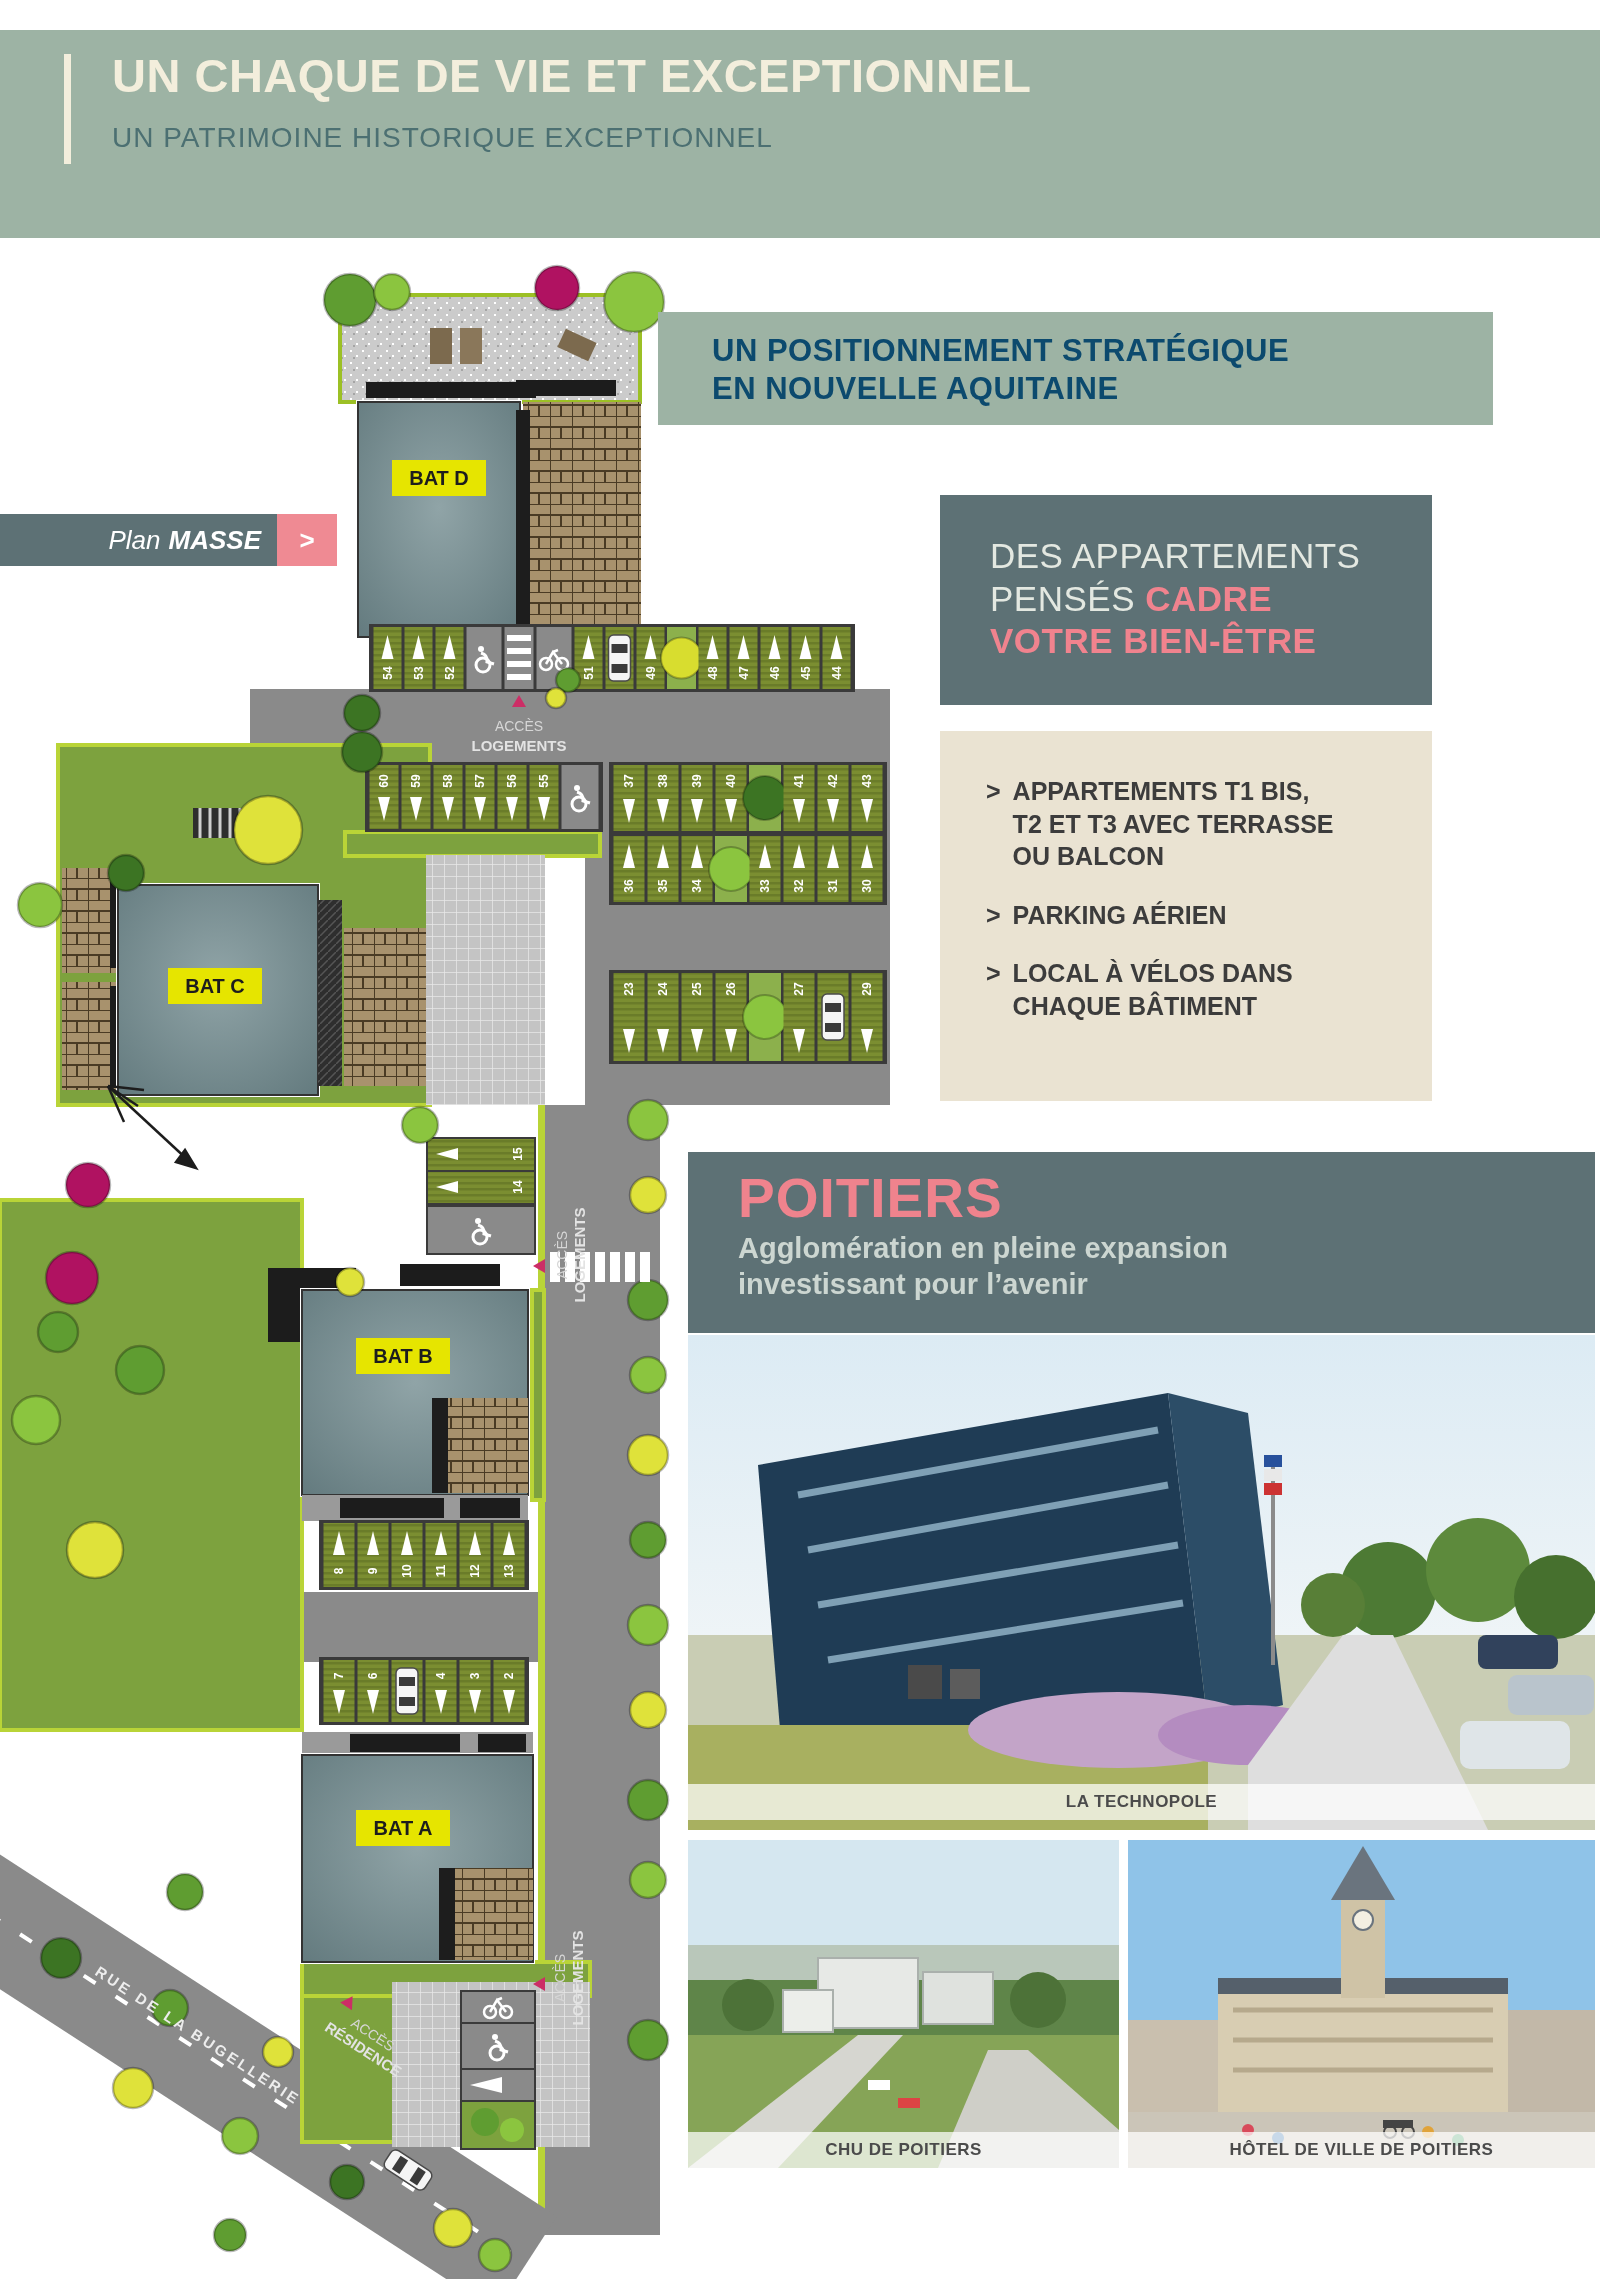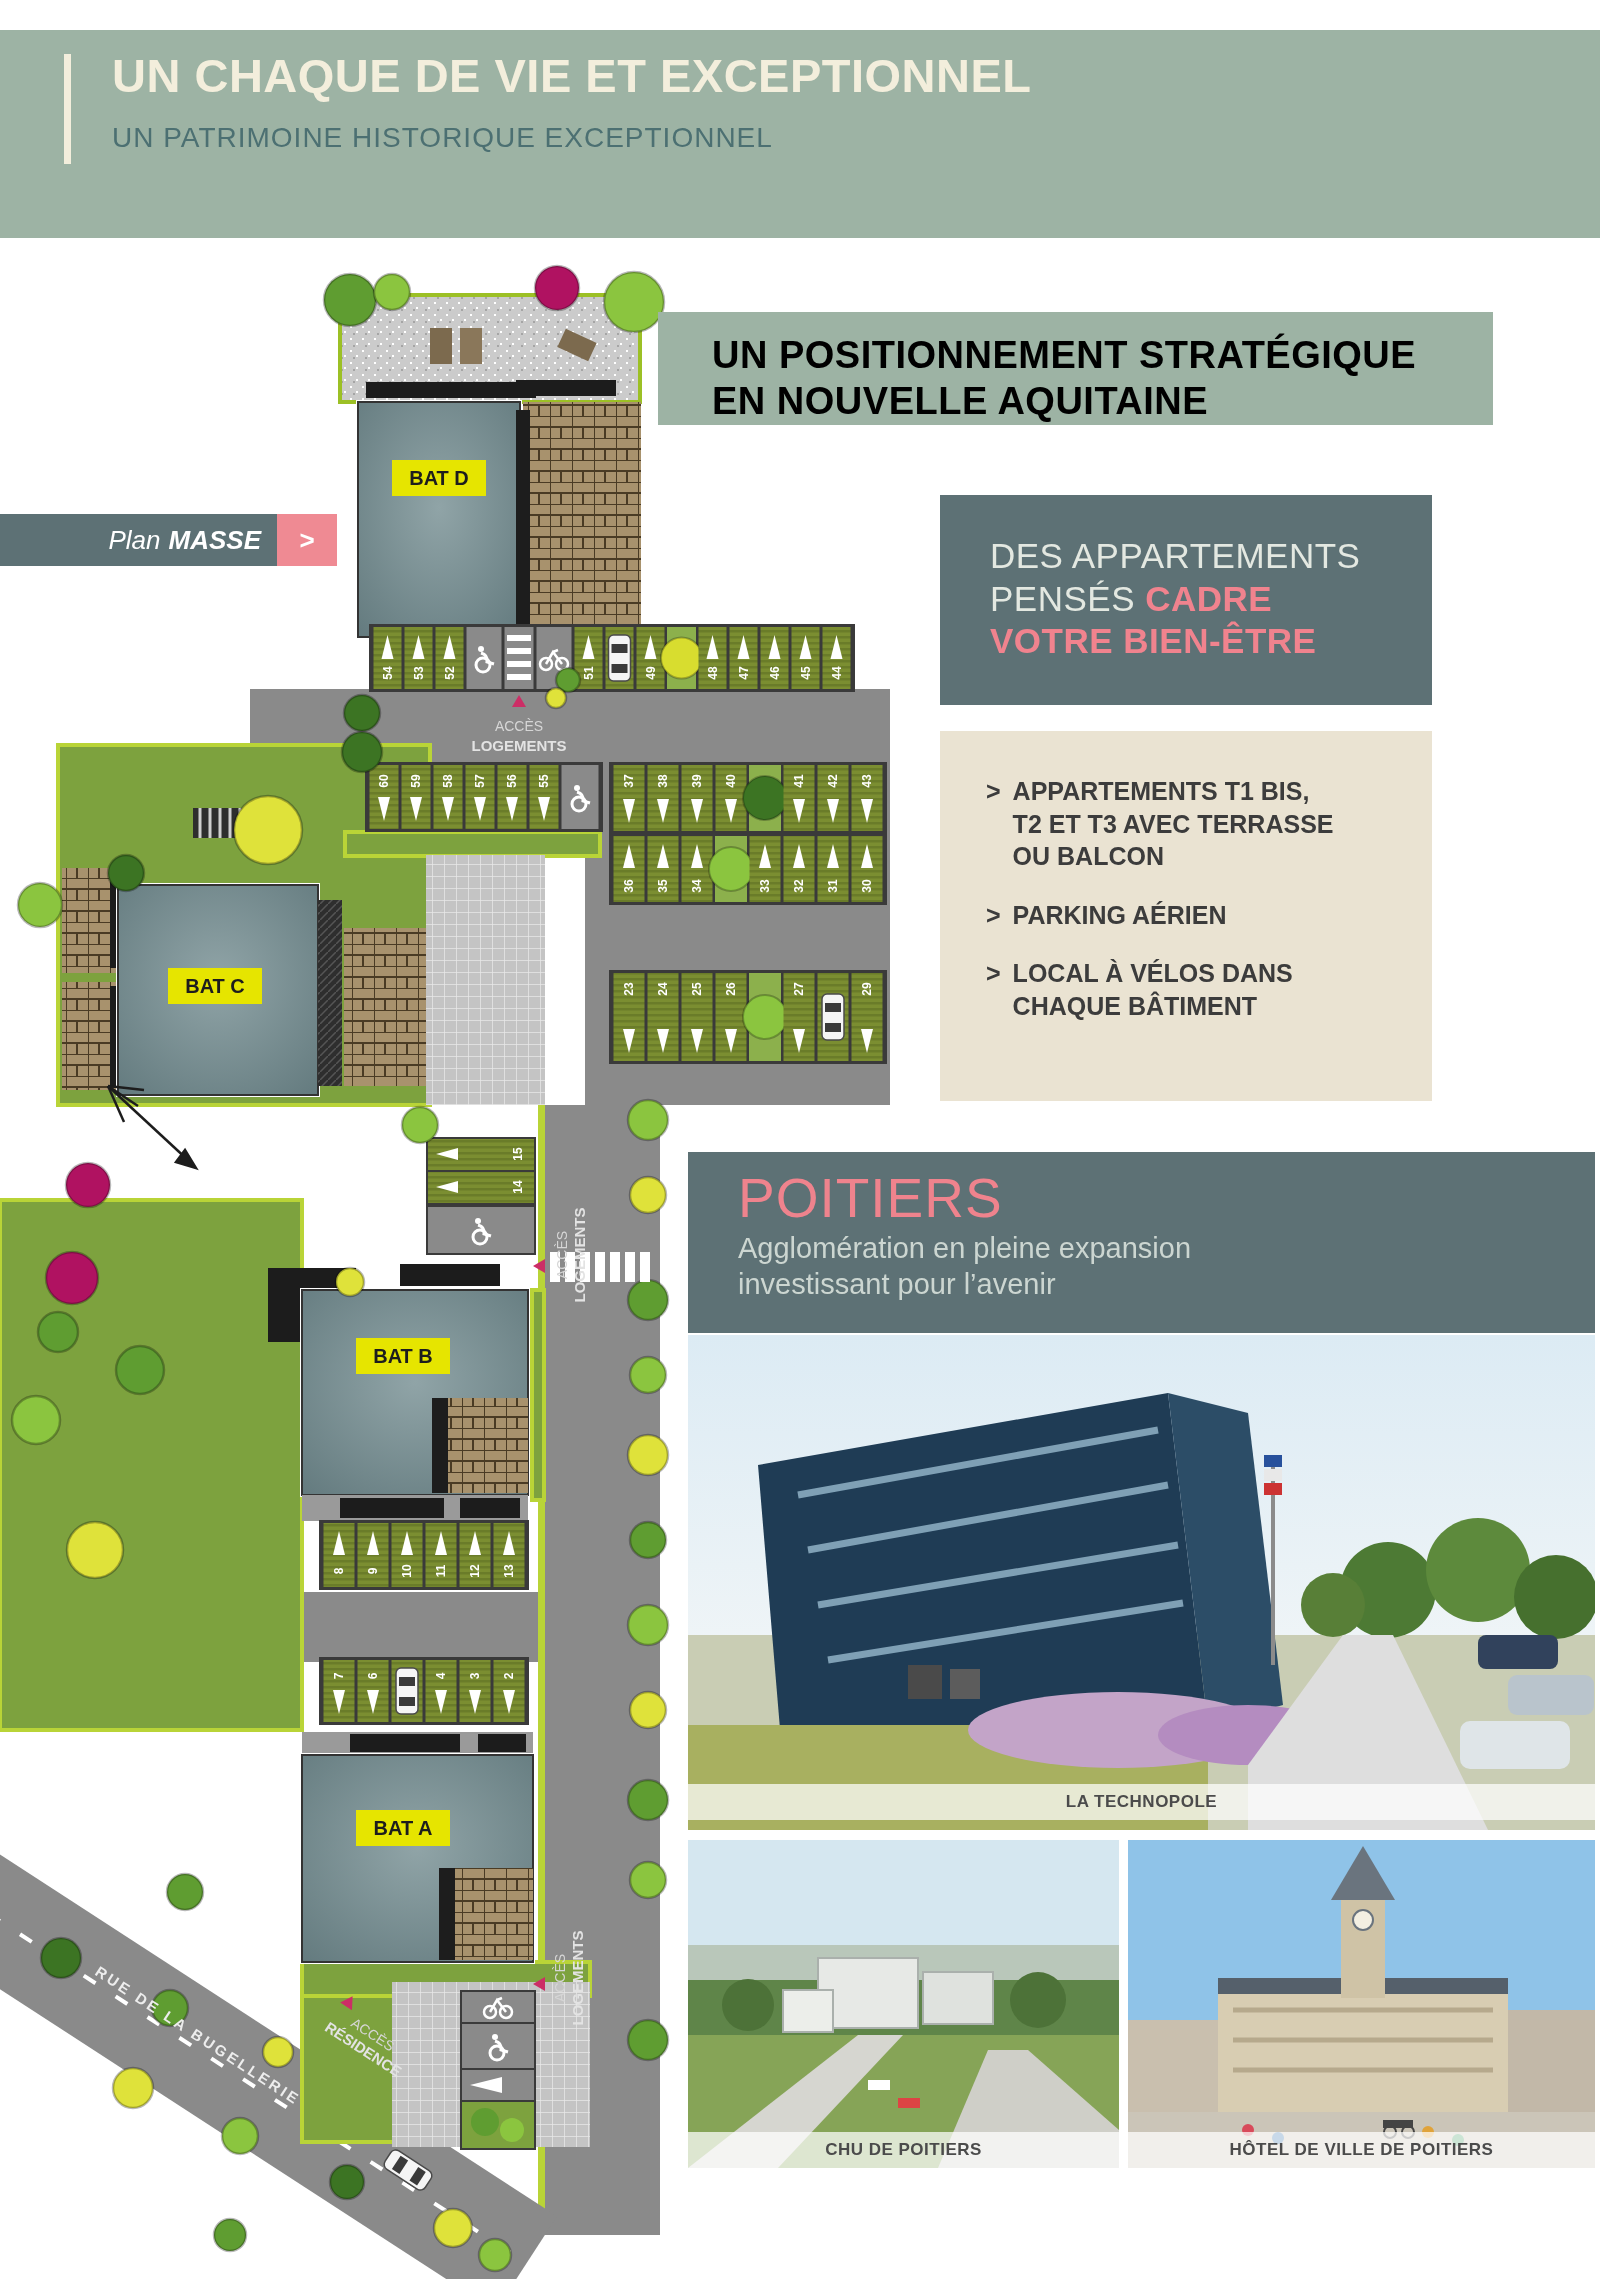--- a/index.html
+++ b/index.html
@@ -14,32 +14,32 @@
            letter-spacing:1px;color:#4c7072;white-space:nowrap;}
   
   .plan-tag{position:absolute;left:0;top:514px;width:337px;height:52px;display:flex;}
   .plan-tag .lbl{flex:1;background:#5d7175;color:#fff;font-size:26px;display:flex;
                  align-items:center;justify-content:flex-end;padding-right:16px;font-style:italic;}
   .plan-tag .lbl b{margin-left:8px;}
   .plan-tag .chev{width:60px;background:#ef8a93;color:#fff;font-size:26px;font-weight:bold;
                   display:flex;align-items:center;justify-content:center;}
   
   .strategic{position:absolute;left:658px;top:312px;width:835px;height:113px;background:#9db3a4;
-             padding:20px 0 0 54px;box-sizing:border-box;color:#000000;font-size:38px;
+             padding:20px 0 0 54px;box-sizing:border-box;color:#0c4a6e;font-size:31px;
              font-weight:bold;line-height:1.22;letter-spacing:.5px;}
   .wellbeing{position:absolute;left:940px;top:495px;width:492px;height:210px;background:#5d7175;
              padding:40px 5px 0 50px;box-sizing:border-box;font-size:35px;line-height:1.22;
              color:#e3e8e1;letter-spacing:.5px;}
   .wellbeing .accent-txt{color:#f0838e;font-weight:bold;}
   .features{position:absolute;left:940px;top:731px;width:492px;height:370px;background:#eae3d2;
             padding:44px 34px 0 46px;box-sizing:border-box;}
   .feat-row{display:flex;margin-bottom:26px;color:#3c3c3c;font-size:25px;font-weight:bold;line-height:1.3;}
   .feat-row .bullet{margin-right:12px;}
   .poitiers{position:absolute;left:688px;top:1152px;width:907px;height:181px;background:#5d7175;
-            padding:14px 0 0 50px;box-sizing:border-box;}
+            padding:14px 0 0 50px;box-sizing:border-box;font-weight:bold;}
   .poitiers .title{font-size:55px;color:#ef838d;letter-spacing:1px;}
   .poitiers .sub{font-size:29px;color:#ccd6d1;line-height:1.25;}
   
   .photo{position:absolute;overflow:hidden;}
   .photo svg{display:block;}
   .caption{position:absolute;left:0;right:0;height:36px;background:rgba(255,255,255,.72);
            display:flex;align-items:center;justify-content:center;font-size:17px;font-weight:bold;
            color:#4b4b4b;letter-spacing:.5px;}
   #photo-tech{left:688px;top:1335px;width:907px;height:495px;}
   #photo-chu{left:688px;top:1840px;width:431px;height:328px;}

